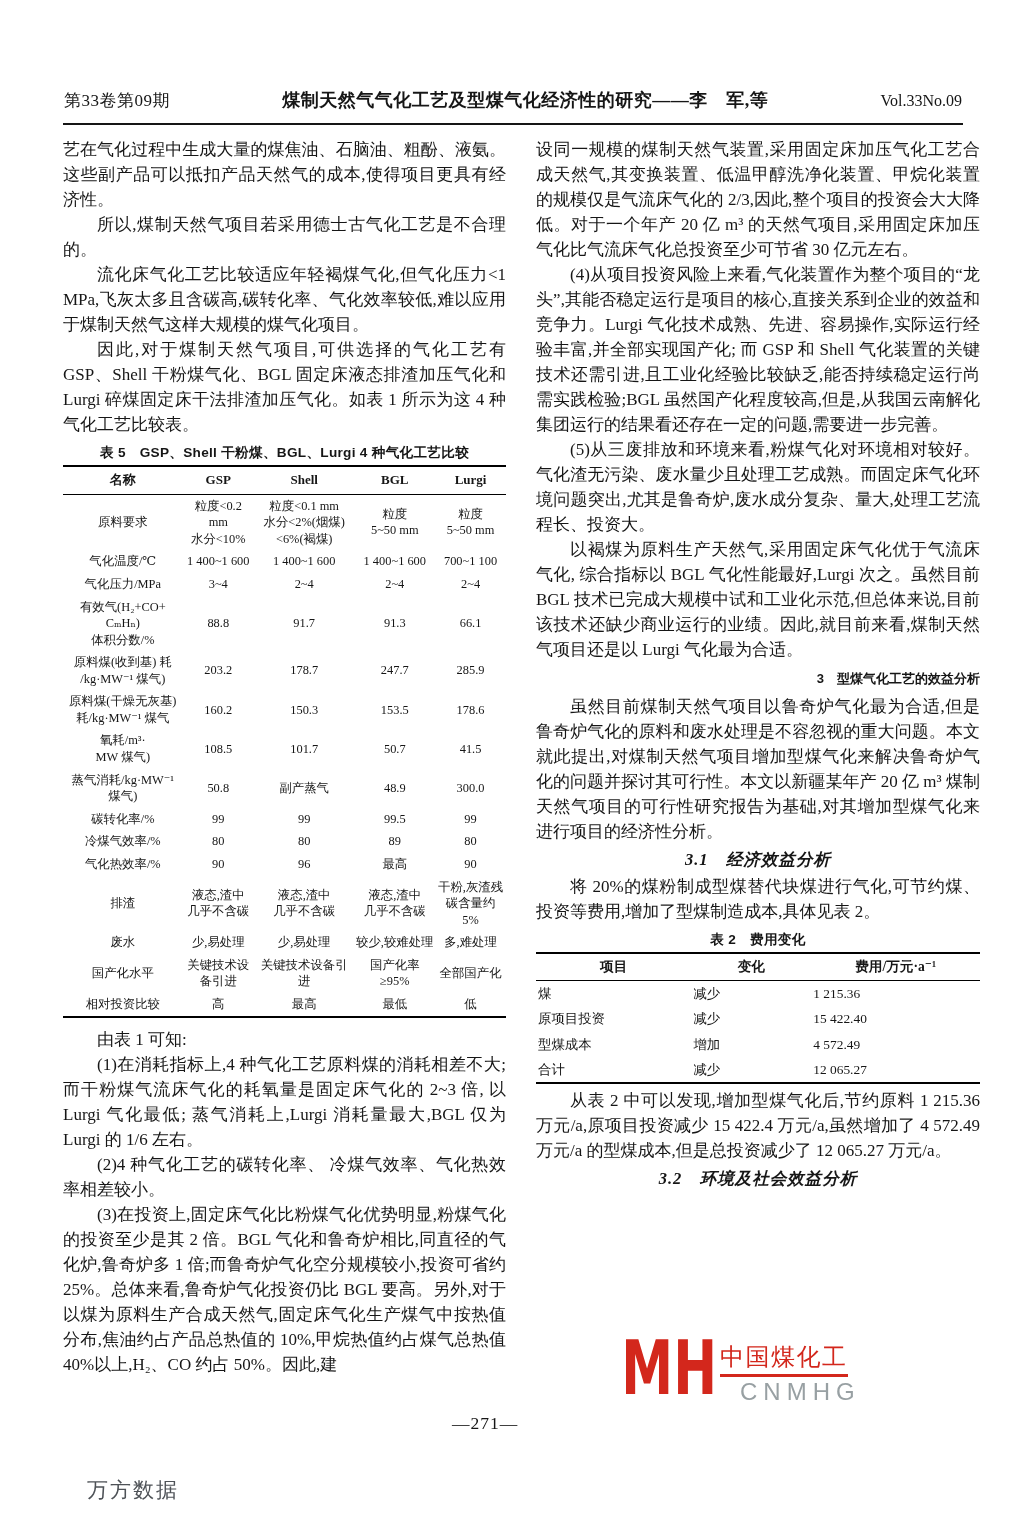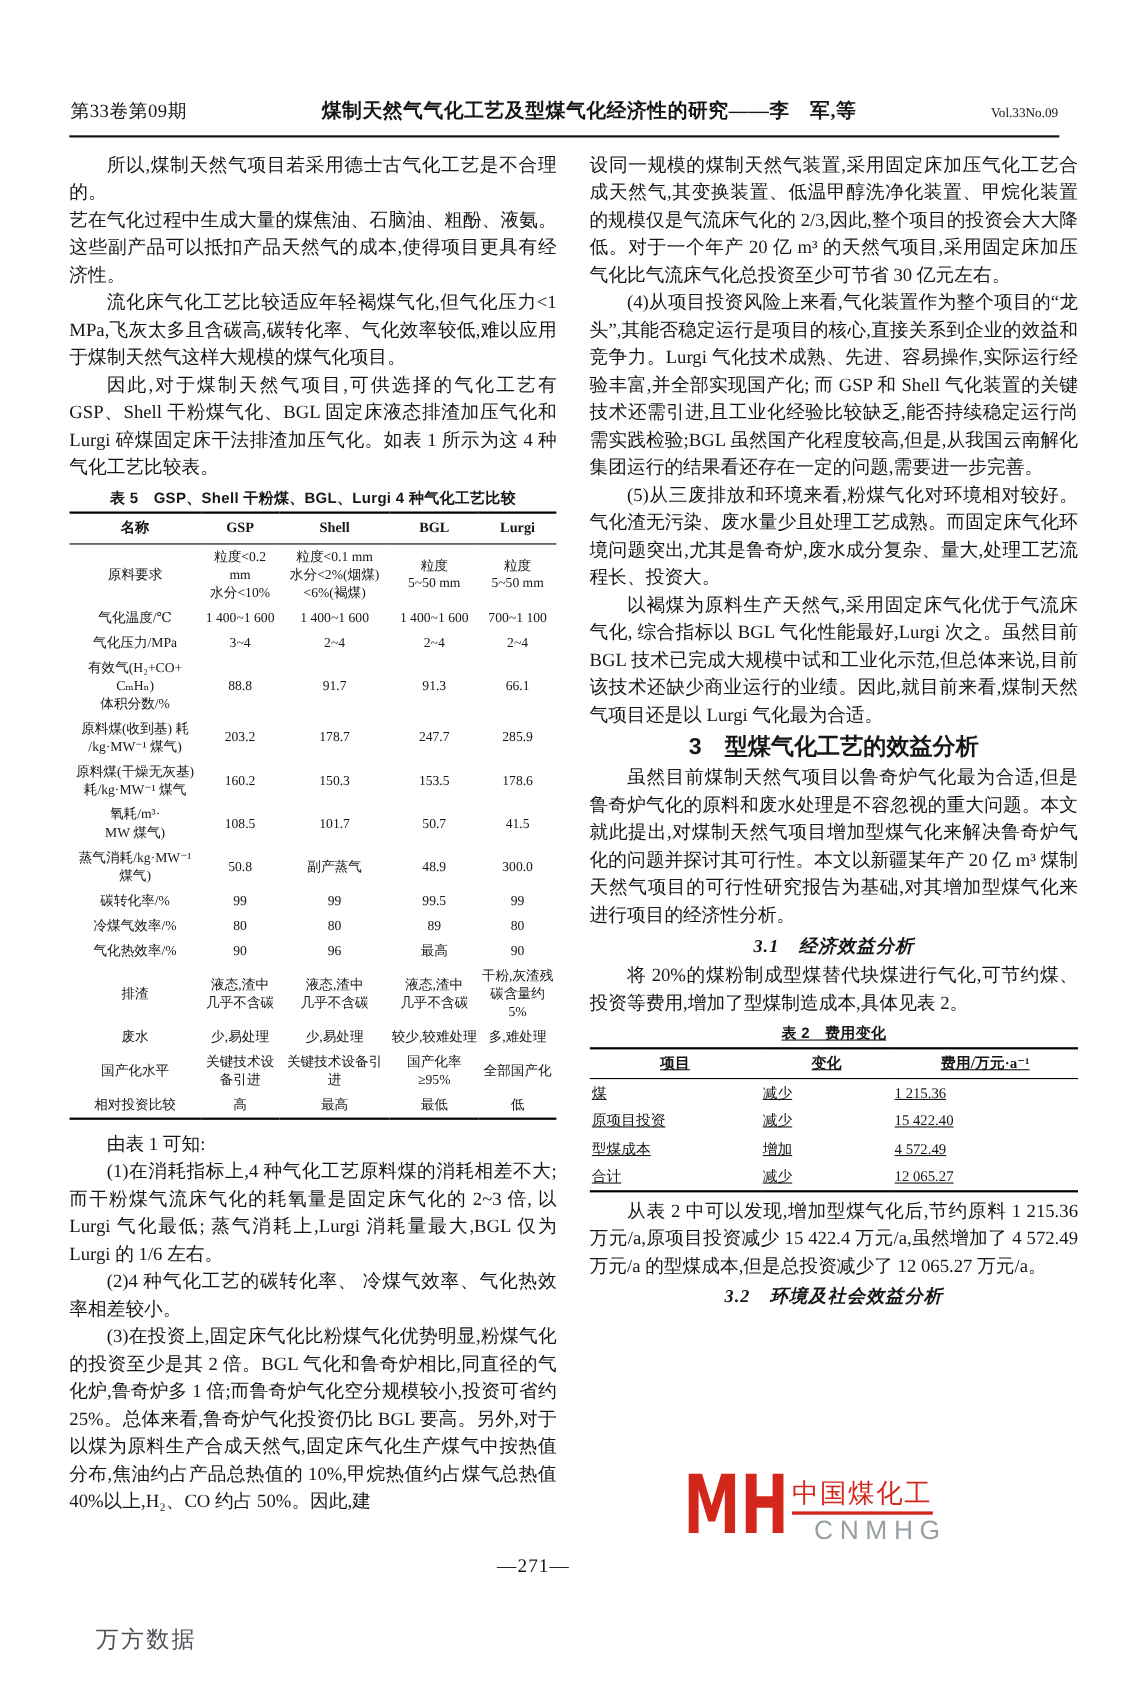--- a/index.html
+++ b/index.html
@@ -10,30 +10,30 @@
   }
   .page{position:absolute;inset:0;}
 
   
   .journal-header{
     position:absolute;top:88px;left:64px;width:898px;
     display:flex;justify-content:space-between;align-items:baseline;
   }
   .issue{font-size:17px;letter-spacing:.5px;}
   .paper-title{font-size:18px;font-weight:bold;letter-spacing:.5px;}
-  .vol{font-size:12px;}
+  .vol{font-size:16px;}
   .header-rule{position:absolute;top:123px;left:63px;width:900px;border-top:2.6px solid #151515;}
 
   
   .col{position:absolute;top:137px;width:444px;height:1286px;overflow:hidden;}
   .col-left{left:63px;width:443px;}
   .col-right{left:536px;}
   p.para{margin:0;font-size:17px;line-height:25px;text-align:justify;}
   p.ind{text-indent:2em;}
-  p.sec{font-family:"Liberation Sans","DejaVu Sans",sans-serif;font-weight:bold;font-size:21px;margin:4px 0 3px;text-align:center;}
+  p.sec{font-family:"Liberation Sans","DejaVu Sans",sans-serif;font-weight:bold;font-size:13px;margin:4px 0 3px;text-align:right;}
   p.sub{font-weight:bold;font-style:italic;font-size:16.5px;margin:3px 0 2px;letter-spacing:1px;text-align:center;}
 
   
   .t-caption{
     text-align:center;font-weight:bold;font-size:13.6px;margin:7px 0 3px;
     font-family:"Liberation Sans","DejaVu Sans",sans-serif;letter-spacing:.3px;
   }
   table{width:100%;border-collapse:collapse;}
   .t1{
     border-top:2.6px solid #000;border-bottom:2.6px solid #000;
@@ -42,21 +42,21 @@
   .t1 thead th{border-bottom:1.8px solid #000;padding:5px 1px;font-size:13px;font-weight:bold;}
   .t1 td{padding:3.4px 1px;}
   .t1 td:first-child{width:27%;}
   .t2{
     border-top:2.4px solid #000;border-bottom:2.4px solid #000;
     font-size:13.4px;line-height:1.35;margin-bottom:4px;
   }
   .t2 thead th{border-bottom:1.6px solid #000;padding:4px 2px;font-weight:bold;font-size:13.6px;}
   .t2 td{padding:3.6px 2px;}
   .t2 col.c1{width:35%;} .t2 col.c2{width:27%;} .t2 col.c3{width:38%;}
-  .t2-wrap{margin-top:2px;text-decoration:underline;}
+  .t2-wrap{margin-top:2px;}
 
   
   .wm{position:absolute;left:626px;top:1334px;width:270px;height:74px;}
   .wm-logo{position:absolute;left:0;top:0;width:88px;height:70px;}
   .wm-cn{
     position:absolute;left:94px;top:7px;font-size:24px;color:#d3271c;
     font-family:"Liberation Sans","DejaVu Sans",sans-serif;letter-spacing:1.5px;
     border-bottom:3px solid #d3271c;padding-bottom:1px;white-space:nowrap;
   }
   .wm-en{
@@ -78,22 +78,22 @@
 
   <div class="journal-header">
     <span class="issue">第33卷第09期</span>
     <span class="paper-title">煤制天然气气化工艺及型煤气化经济性的研究——李　军,等</span>
     <span class="vol">Vol.33No.09</span>
   </div>
   <div class="header-rule"></div>
 
   <div class="col col-left">
     <div>
+        <p class="para">艺在气化过程中生成大量的煤焦油、石脑油、粗酚、液氨。这些副产品可以抵扣产品天然气的成本,使得项目更具有经济性。</p>
         <p class="para ind">所以,煤制天然气项目若采用德士古气化工艺是不合理的。</p>
-        <p class="para">艺在气化过程中生成大量的煤焦油、石脑油、粗酚、液氨。这些副产品可以抵扣产品天然气的成本,使得项目更具有经济性。</p>
         <p class="para ind">流化床气化工艺比较适应年轻褐煤气化,但气化压力&lt;1 MPa,飞灰太多且含碳高,碳转化率、气化效率较低,难以应用于煤制天然气这样大规模的煤气化项目。</p>
         <p class="para ind">因此,对于煤制天然气项目,可供选择的气化工艺有 GSP、Shell 干粉煤气化、BGL 固定床液态排渣加压气化和 Lurgi 碎煤固定床干法排渣加压气化。如表 1 所示为这 4 种气化工艺比较表。</p>
       </div>
 
     <div class="t-caption">表 5　GSP、Shell 干粉煤、BGL、Lurgi 4 种气化工艺比较</div>
     <table class="t1">
       <thead>
           <tr>
             <th>名称</th>
             <th>GSP</th>

